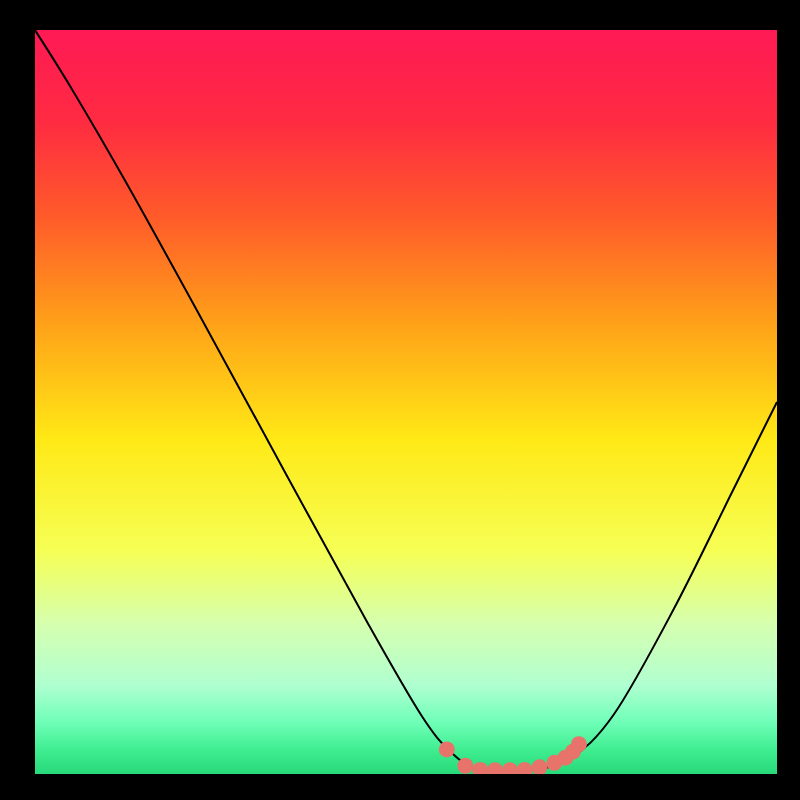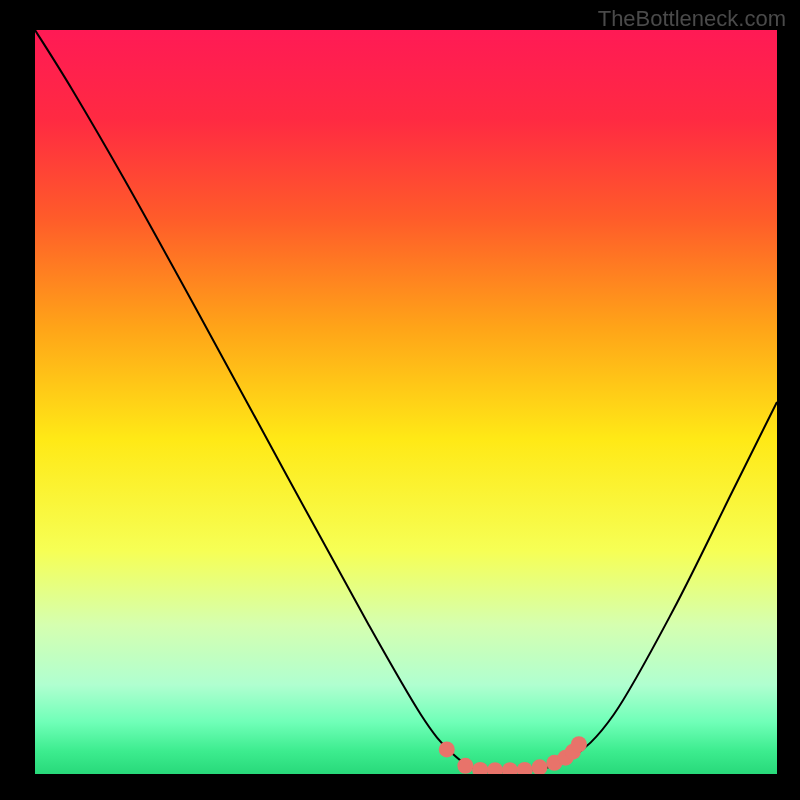--- a/index.html
+++ b/index.html
@@ -8,21 +8,20 @@
 .watermark { position: absolute; top: 6px; right: 14px; color: #4a4a4a; font-size: 22px; font-weight: 500; z-index: 10; }
 .plot-frame { position: absolute; left: 35px; top: 30px; width: 742px; height: 744px; overflow: hidden; }
 .gradient { position: absolute; left: 0; top: 0; width: 100%; height: 100%; }
 .curve { position: absolute; left: 0; top: 0; width: 100%; height: 100%; pointer-events: none; }
 .marker-layer { position: absolute; left: 0; top: 0; width: 100%; height: 100%; pointer-events: none; }
 </style>
 </head>
 <body>
 
 <div class="container">
-  <div class="watermark">TheBottleneck.com</div>
   <div class="plot-frame">
     <svg class="gradient" viewBox="0 0 742 744" preserveAspectRatio="none">
       <defs>
         <linearGradient id="bg" x1="0" y1="0" x2="0" y2="1">
             <stop offset="0%" stop-color="#ff1a55"></stop>
             <stop offset="12%" stop-color="#ff2a42"></stop>
             <stop offset="25%" stop-color="#ff5a2a"></stop>
             <stop offset="40%" stop-color="#ffa418"></stop>
             <stop offset="55%" stop-color="#ffe916"></stop>
             <stop offset="70%" stop-color="#f6ff55"></stop>

